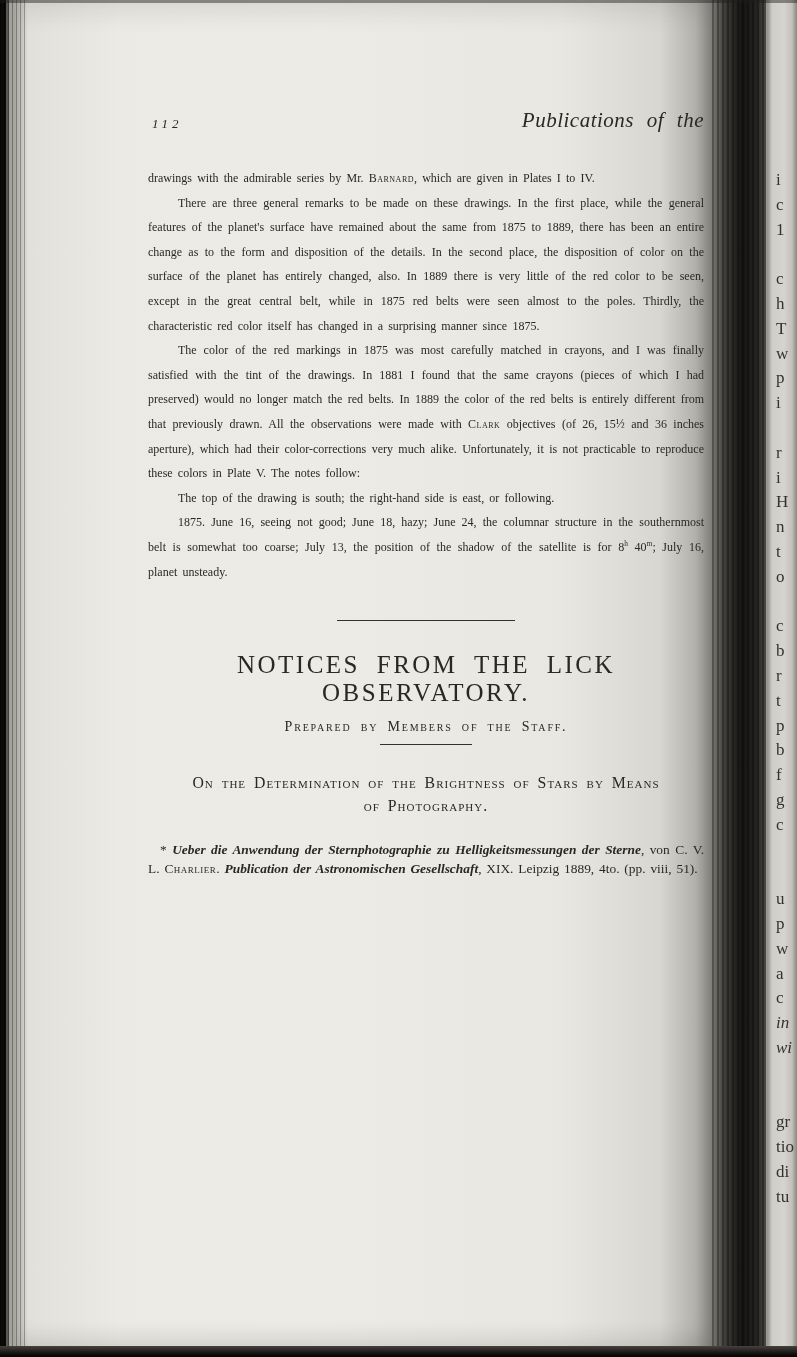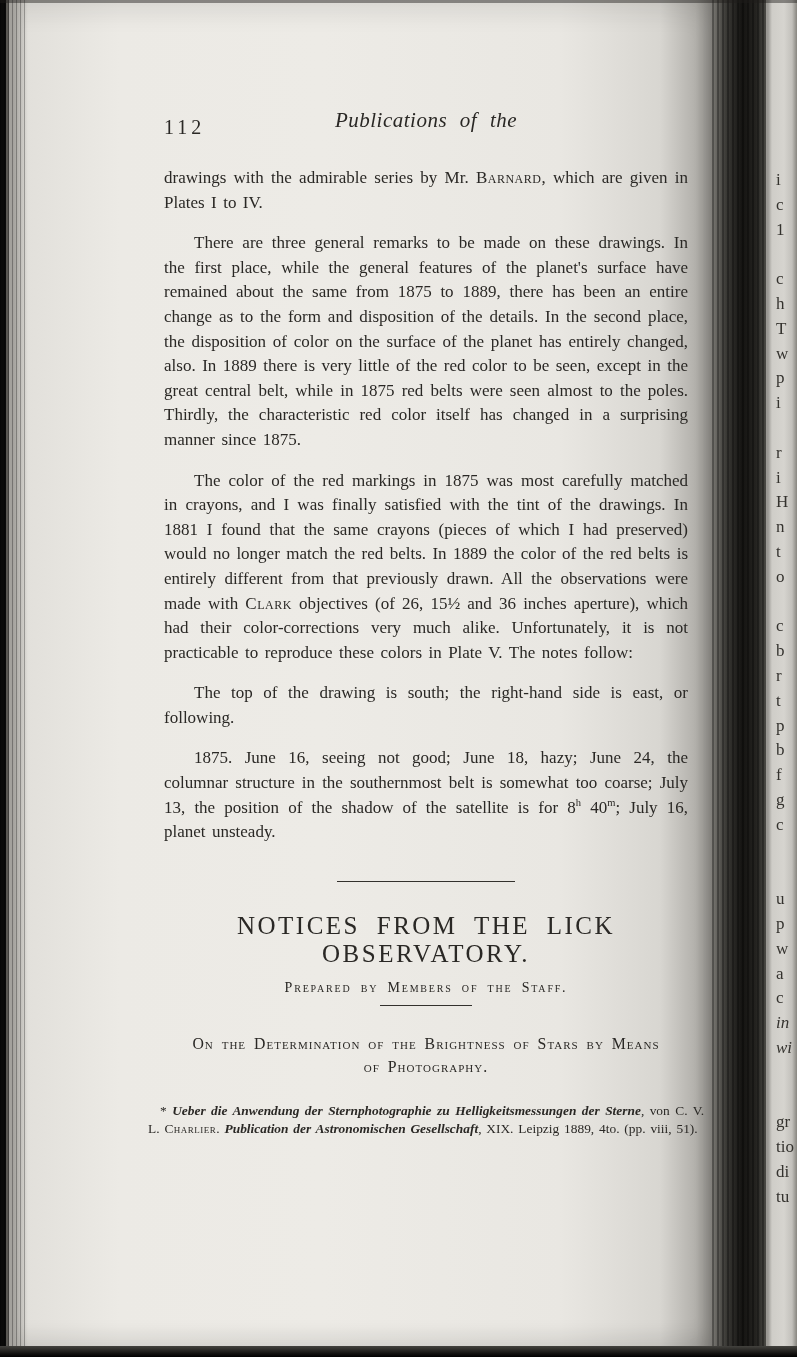--- a/index.html
+++ b/index.html
@@ -59,31 +59,31 @@
     background:rgba(30,29,27,.45);
   }
 
   
   .content{
     position:absolute;left:148px;top:108px;width:556px;
     color:var(--ink);
   }
   .pageheader{position:relative;height:30px;}
   .pagenum{
-    position:absolute;left:16px;top:8px;
-    font-size:20px;letter-spacing:4px;
+    position:absolute;left:4px;top:8px;
+    font-size:13px;letter-spacing:4px;font-style:italic;
   }
   .running{
-    display:block;text-align:center;
+    display:block;text-align:right;
     font-style:italic;font-size:21px;letter-spacing:.5px;word-spacing:7px;
   }
   .bodytext{margin-top:28px;}
   .bodytext p, .bodypara{
-    margin:16px;
-    font-size:17px;line-height:24.6px;
+    margin:0;
+    font-size:12px;line-height:24.6px;
     text-align:justify;text-indent:30px;word-spacing:2.2px;
   }
   .bodytext p.noindent{text-indent:0;}
   .seg-sc{font-variant:small-caps;letter-spacing:.5px;}
   .seg-i{font-style:italic;font-weight:bold;}
   .seg-sup{vertical-align:super;font-size:.62em;line-height:0;}
 
   .rule{border:0;border-top:1.6px solid #33312d;}
   .rule-wide{width:178px;margin:36px auto 30px auto;}
   .rule-short{width:92px;margin:9px auto 26px auto;border-top-width:1.3px;}

